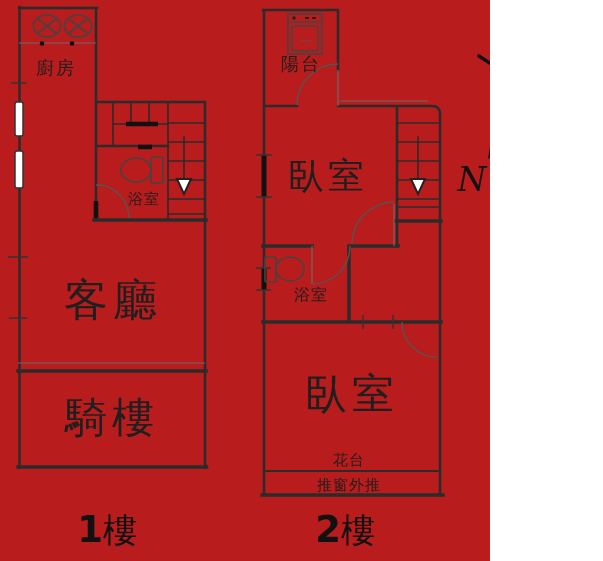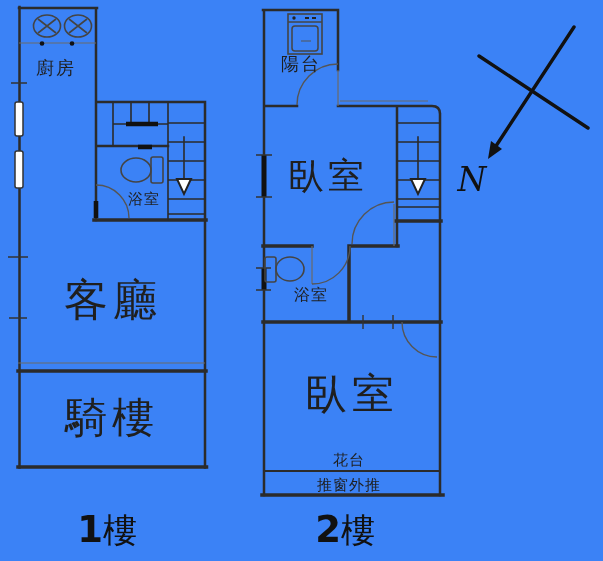--- a/index.html
+++ b/index.html
@@ -1,16 +1,16 @@
 <!DOCTYPE html>
 <html><head>
 <meta charset="utf-8">
 <style>
   html,body{margin:0;padding:0;background:#ffffff;}
-  .canvas{position:relative;width:603px;height:561px;background:#3b82f6;overflow:hidden;
+  .canvas{position:relative;width:490px;height:561px;background:#b91c1c;overflow:hidden;
           font-family:"DejaVu Sans",sans-serif;}
   svg{display:block;}
   .w{stroke:#2b2b2b;fill:none;stroke-linecap:square;}
   .w15{stroke-width:1.6;}
   .w25{stroke-width:2.5;}
   .w35{stroke-width:3.5;}
   .blk{stroke:#111;stroke-width:4.6;fill:none;stroke-linecap:butt;}
   .thin{stroke:#6a6a6a;stroke-width:1.2;fill:none;}
   .arc{stroke:#555;stroke-width:1.4;fill:none;}
   .tick{stroke:#333;stroke-width:1.4;fill:none;}

